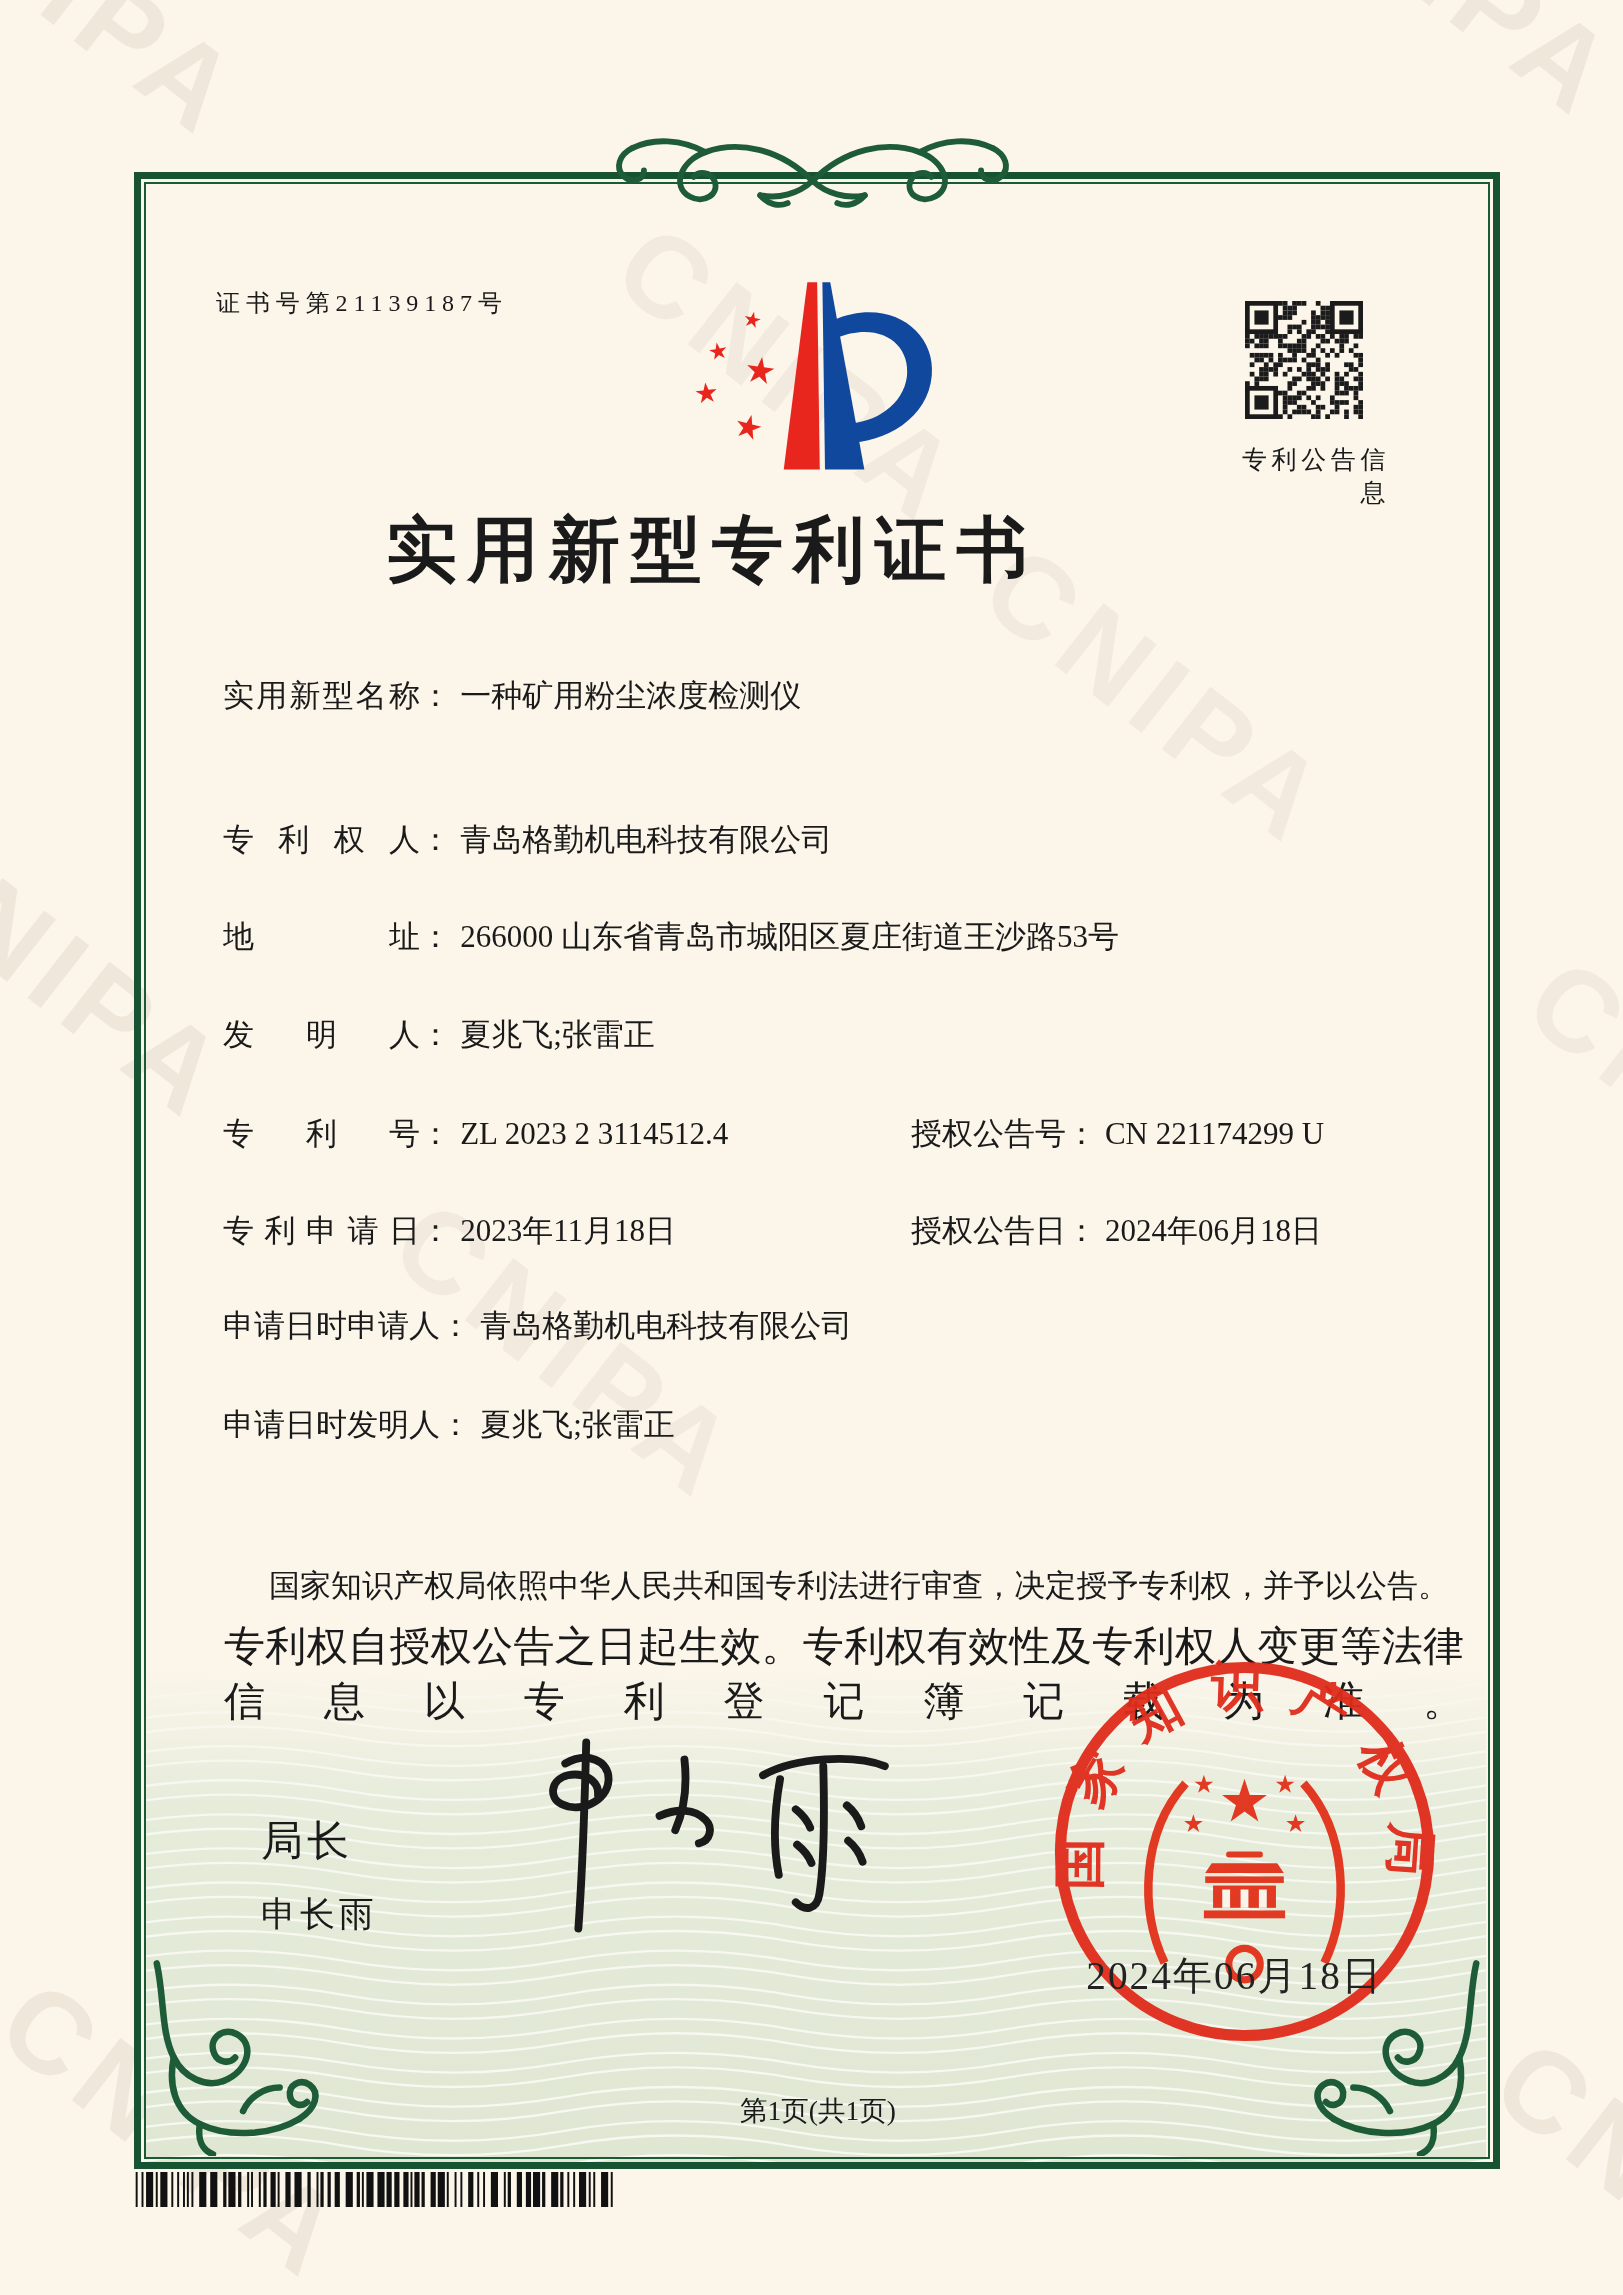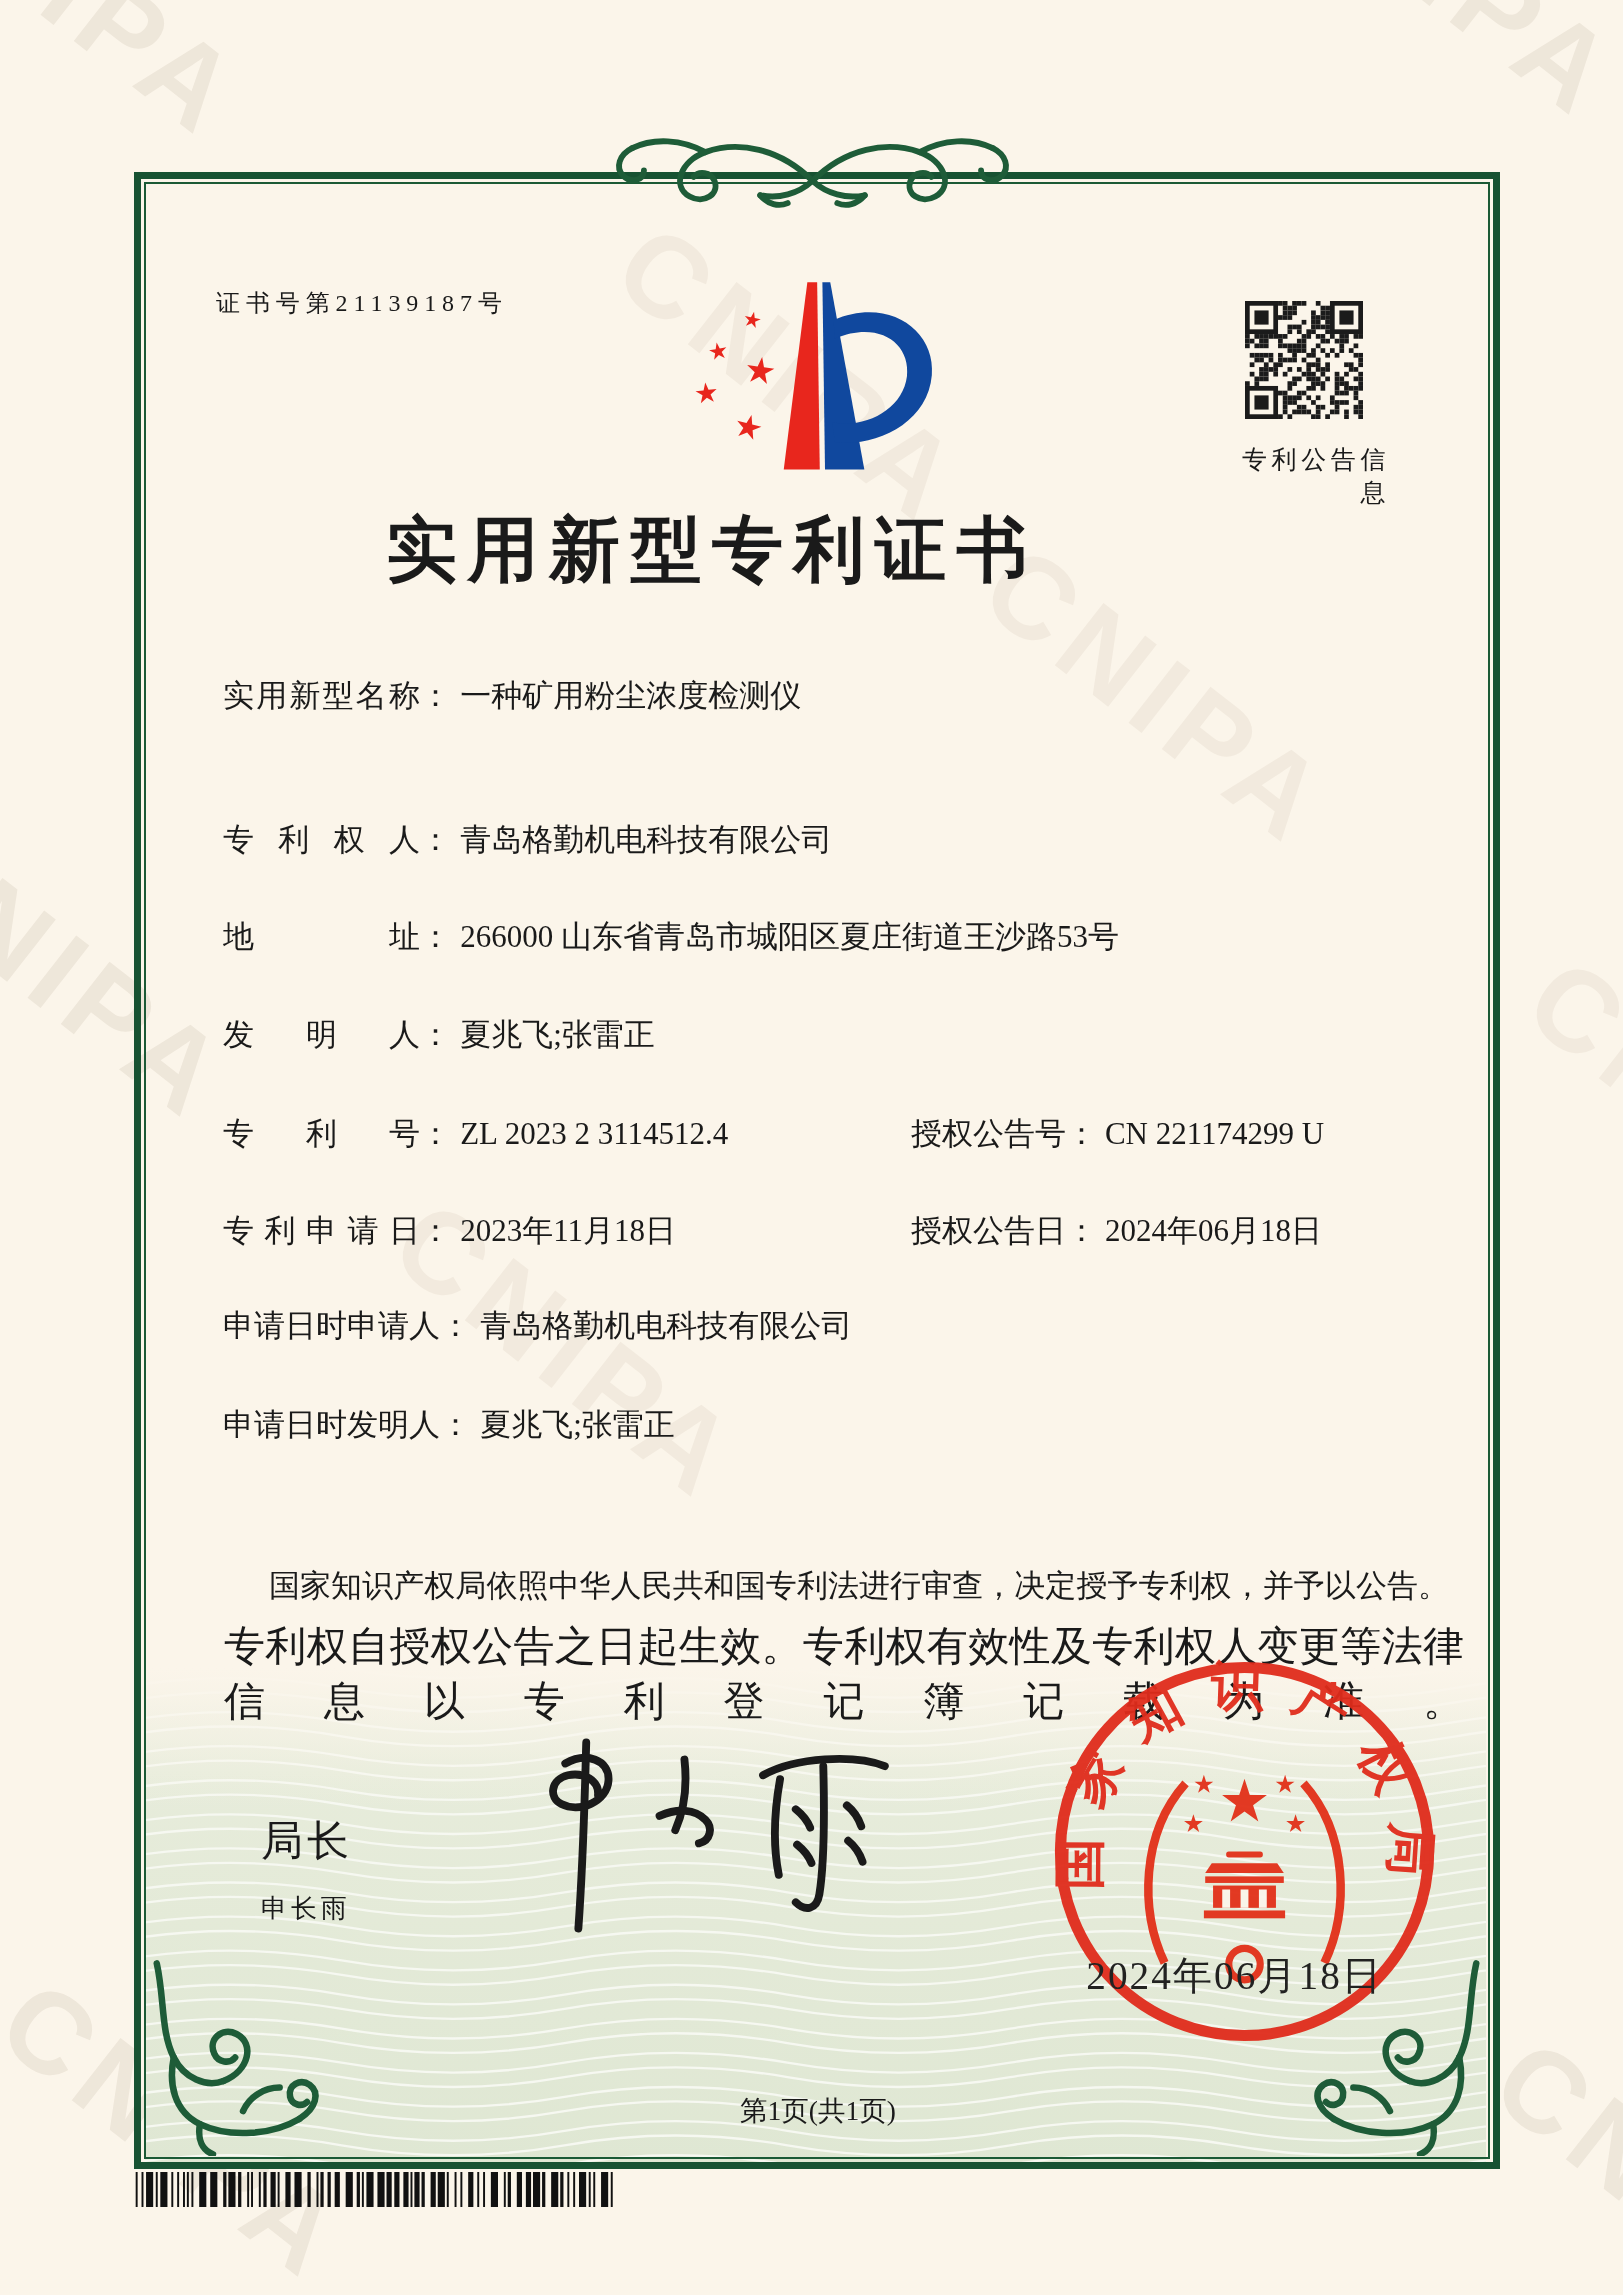--- a/index.html
+++ b/index.html
@@ -35,21 +35,21 @@
   .fvalue{margin-left:9.2px;}
   .col2{position:absolute;left:688px;top:0;}
   .col2 .fvalue{margin-left:7.9px;}
   
   .legal1{position:absolute;z-index:5;left:257px;top:1565px;width:1180px;font-size:31px;
           text-align:justify;text-align-last:justify;margin-left:12px;}
   .legal2{position:absolute;z-index:5;left:198px;top:1619px;width:1240px;font-size:41px;
           text-align:justify;text-align-last:justify;margin-left:26px;}
   
   .sig-title{position:absolute;z-index:5;left:261px;top:1813px;font-size:42px;letter-spacing:3.9px;}
-  .sig-name{position:absolute;z-index:5;left:261px;top:1891px;font-size:26px;letter-spacing:3.9px;}
+  .sig-name{position:absolute;z-index:5;left:261px;top:1891px;font-size:35px;letter-spacing:3.9px;}
   .signature{position:absolute;z-index:6;left:488px;top:1737px;}
   
   .seal{position:absolute;z-index:6;left:1048px;top:1655px;opacity:.95;}
   .seal-org{font-size:80px;font-weight:bold;letter-spacing:40px;fill:#e02c1c;}
   .seal-date{font-size:60px;letter-spacing:3px;fill:#181818;}
   
   .footer{position:absolute;z-index:5;left:556px;top:2093px;width:524px;text-align:center;font-size:27.5px;}
   .barcode{position:absolute;z-index:5;left:133px;top:2172px;}
 </style>
 </head>

